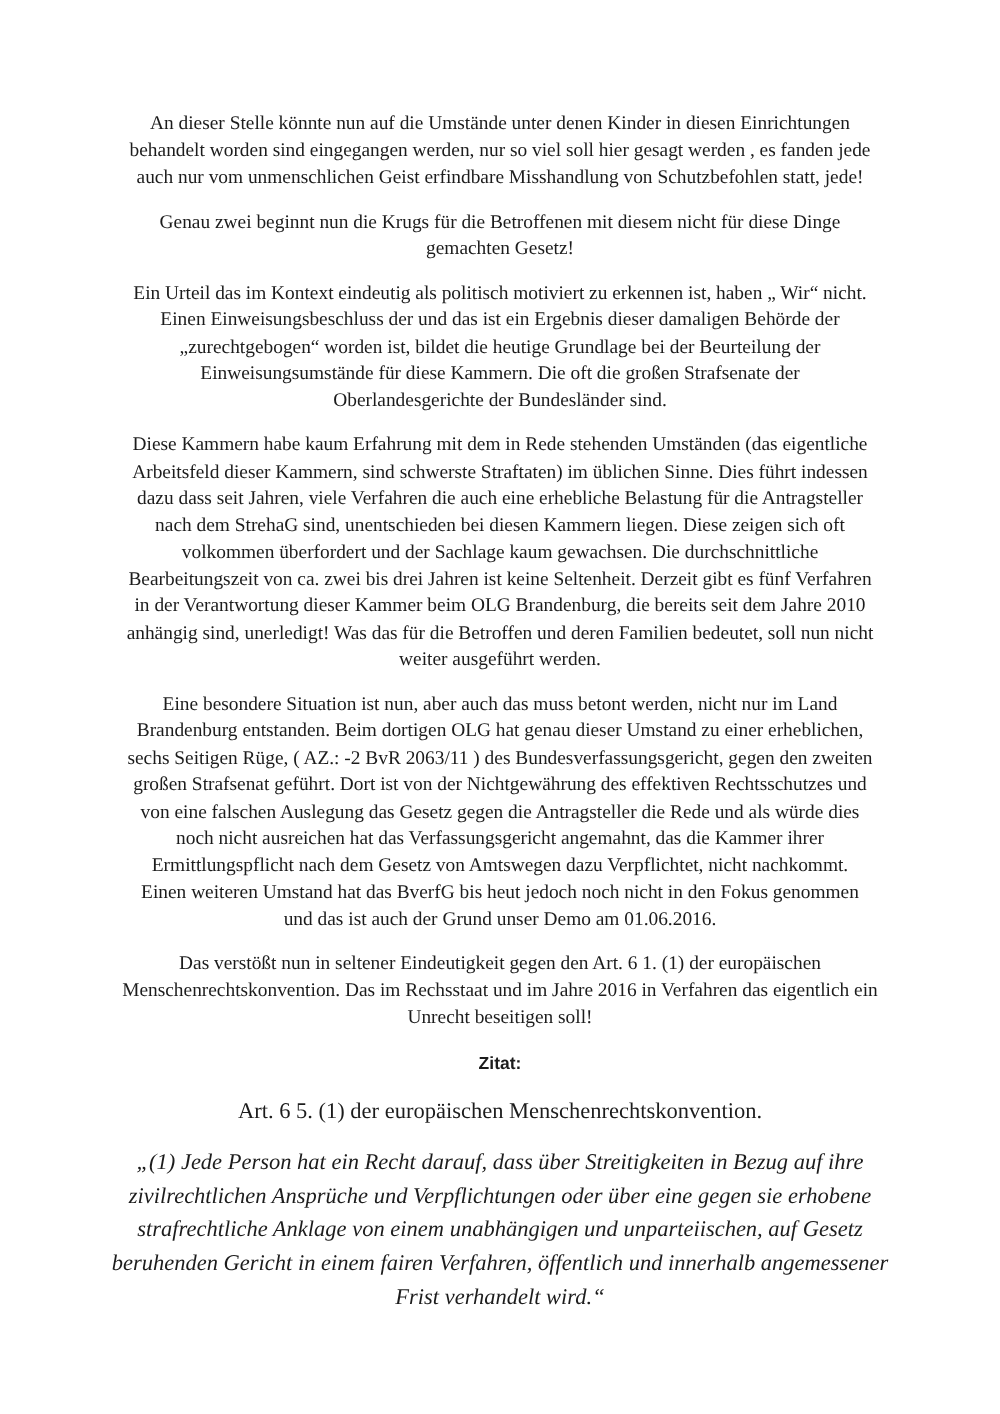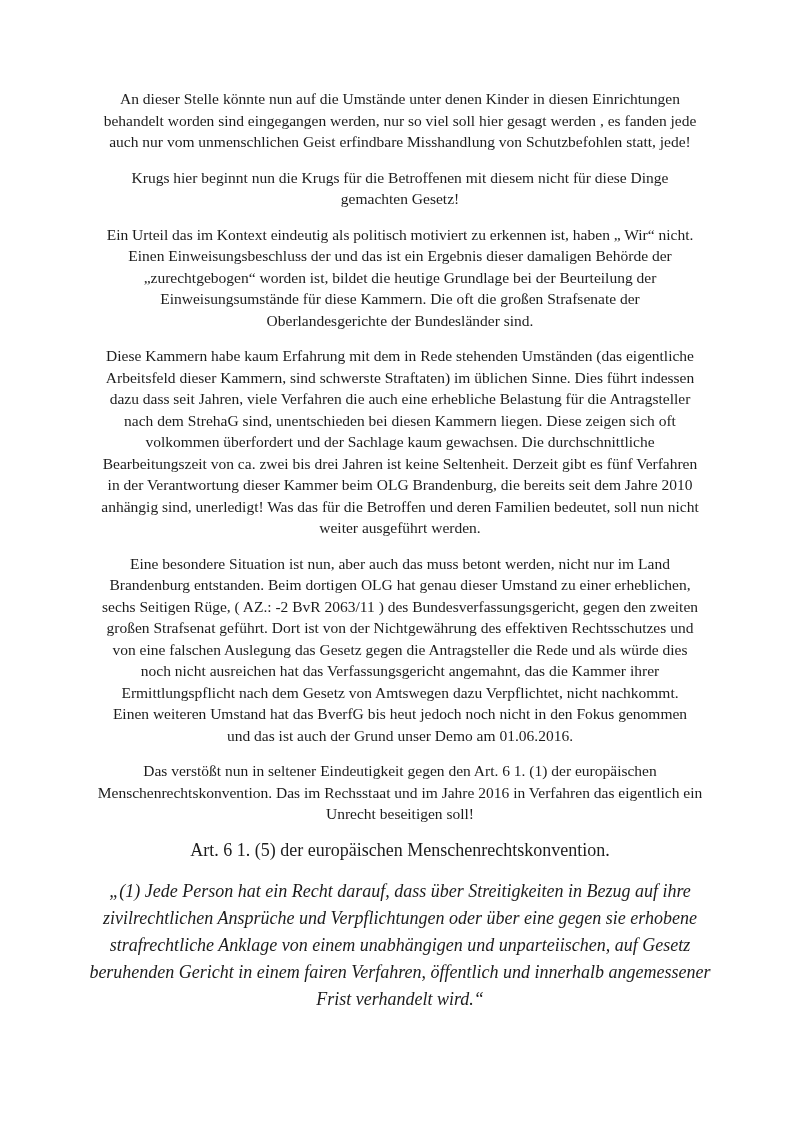--- a/index.html
+++ b/index.html
@@ -50,21 +50,21 @@
     text-underline-offset: 3px;
   }
 </style>
 </head>
 <body>
 
 <div class="page">
   <p class="body-par">An dieser Stelle könnte nun auf die Umstände unter denen Kinder in diesen Einrichtungen
 behandelt worden sind eingegangen werden, nur so viel soll hier gesagt werden , es fanden jede
 auch nur vom unmenschlichen Geist erfindbare Misshandlung von Schutzbefohlen statt, jede!</p>
-  <p class="body-par">Krugs hier beginnt nun die Krugs für die Betroffenen mit diesem nicht für diese Dinge
+  <p class="body-par">Genau zwei beginnt nun die Krugs für die Betroffenen mit diesem nicht für diese Dinge
 gemachten Gesetz!</p>
   <p class="body-par">Ein Urteil das im Kontext eindeutig als politisch motiviert zu erkennen ist, haben „ Wir“ nicht.
 Einen Einweisungsbeschluss der und das ist ein Ergebnis dieser damaligen Behörde der
 „zurechtgebogen“ worden ist, bildet die heutige Grundlage bei der Beurteilung der
 Einweisungsumstände für diese Kammern. Die oft die großen Strafsenate der
 Oberlandesgerichte der Bundesländer sind.</p>
   <p class="body-par">Diese Kammern habe kaum Erfahrung mit dem in Rede stehenden Umständen (das eigentliche
 Arbeitsfeld dieser Kammern, sind schwerste Straftaten) im üblichen Sinne. Dies führt indessen
 dazu dass seit Jahren, viele Verfahren die auch eine erhebliche Belastung für die Antragsteller
 nach dem StrehaG sind, unentschieden bei diesen Kammern liegen. Diese zeigen sich oft
@@ -79,21 +79,22 @@
 großen Strafsenat geführt. Dort ist von der Nichtgewährung des effektiven Rechtsschutzes und
 von eine falschen Auslegung das Gesetz gegen die Antragsteller die Rede und als würde dies
 noch nicht ausreichen hat das Verfassungsgericht angemahnt, das die Kammer ihrer
 Ermittlungspflicht nach dem Gesetz von Amtswegen dazu Verpflichtet, nicht nachkommt.
 Einen weiteren Umstand hat das BverfG bis heut jedoch noch nicht in den Fokus genommen
 und das ist auch der Grund unser Demo am 01.06.2016.</p>
   <p class="body-par">Das verstößt nun in seltener Eindeutigkeit gegen den Art. 6 1. (1) der europäischen
 Menschenrechtskonvention. Das im Rechsstaat und im Jahre 2016 in Verfahren das eigentlich ein
 Unrecht beseitigen soll!</p>
 
+  <p class="zitat">Zitat:</p>
 
-  <p class="art-heading">Art. 6 1. (5) der europäischen Menschenrechtskonvention.</p>
+  <p class="art-heading">Art. 6 5. (1) der europäischen Menschenrechtskonvention.</p>
 
   <p class="quote"><span>„(1) Jede Person hat ein Recht darauf, dass über Streitigkeiten in Bezug auf ihre
 zivilrechtlichen Ansprüche und Verpflichtungen oder über eine gegen sie erhobene
 strafrechtliche Anklage von einem unabhängigen und unparteiischen, auf Gesetz
 beruhenden Gericht in einem fairen Verfahren, </span><span class="underline">öffentlich </span><span>und innerhalb angemessener
 Frist verhandelt wird.“</span></p>
 </div>
 
 </body></html>

